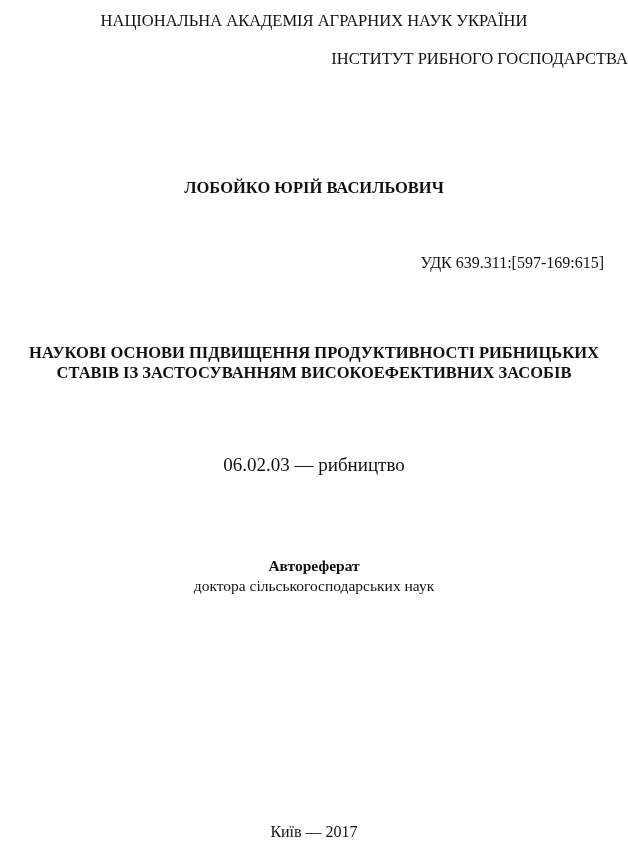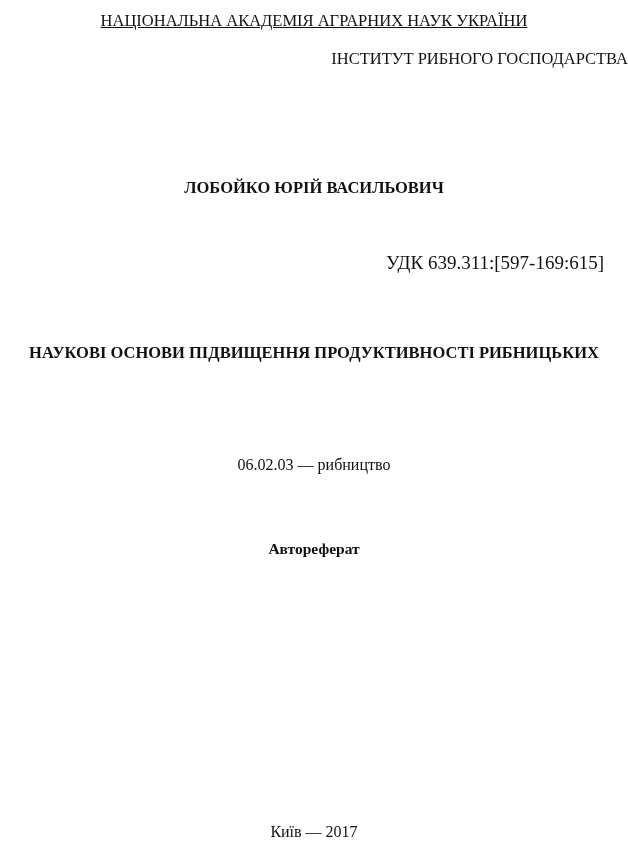--- a/index.html
+++ b/index.html
@@ -18,46 +18,46 @@
     .line {
       position: absolute;
       left: 0;
       width: 628px;
       text-align: center;
       white-space: nowrap;
       font-size: 16px;
       line-height: 20px;
     }
     .bold { font-weight: bold; }
-    #org { top: 11px; font-size: 16.5px; text-decoration: underline; }
+    #org { top: 11px; font-size: 16.5px; }
     #inst { top: 49px; font-size: 16.5px; text-align: right; }
     #author { top: 178px; font-size: 16.5px; }
     #udc {
       top: 253px;
       left: auto;
       right: 24px;
       width: auto;
       text-align: left;
-      font-size: 19px;
+      font-size: 16px;
     }
     #title-block {
       position: absolute;
       top: 343px;
       left: 0;
       width: 628px;
       text-align: center;
       font-weight: bold;
       font-size: 16.5px;
       line-height: 20px;
     }
     #title-block div { white-space: nowrap; }
-    #specialty { top: 455px; font-size: 16px; }
+    #specialty { top: 455px; font-size: 19px; }
     #abstract-block {
       position: absolute;
-      top: 539px;
+      top: 556px;
       left: 0;
       width: 628px;
       text-align: center;
       font-size: 15.5px;
       line-height: 19.5px;
     }
     #abstract-block div { white-space: nowrap; }
     #footer { top: 822px; font-size: 16px; }
   </style>
 </head>
@@ -65,21 +65,23 @@
 
 <div class="line" id="org">НАЦІОНАЛЬНА АКАДЕМІЯ АГРАРНИХ НАУК УКРАЇНИ</div>
 <div class="line" id="inst">ІНСТИТУТ РИБНОГО ГОСПОДАРСТВА</div>
 
 <div class="line bold" id="author">ЛОБОЙКО ЮРІЙ ВАСИЛЬОВИЧ</div>
 
 <div class="line" id="udc">УДК 639.311:[597-169:615]</div>
 
 <div id="title-block">
   <div>НАУКОВІ ОСНОВИ ПІДВИЩЕННЯ ПРОДУКТИВНОСТІ РИБНИЦЬКИХ</div>
+  <div>СТАВІВ ІЗ ЗАСТОСУВАННЯМ ВИСОКОЕФЕКТИВНИХ ЗАСОБІВ</div>
 </div>
 
 <div class="line" id="specialty">06.02.03 — рибництво</div>
 
 <div id="abstract-block">
   <div class="bold">Автореферат</div>
+  <div>доктора сільськогосподарських наук</div>
 </div>
 
 <div class="line" id="footer">Київ — 2017</div>
 
 </body></html>

